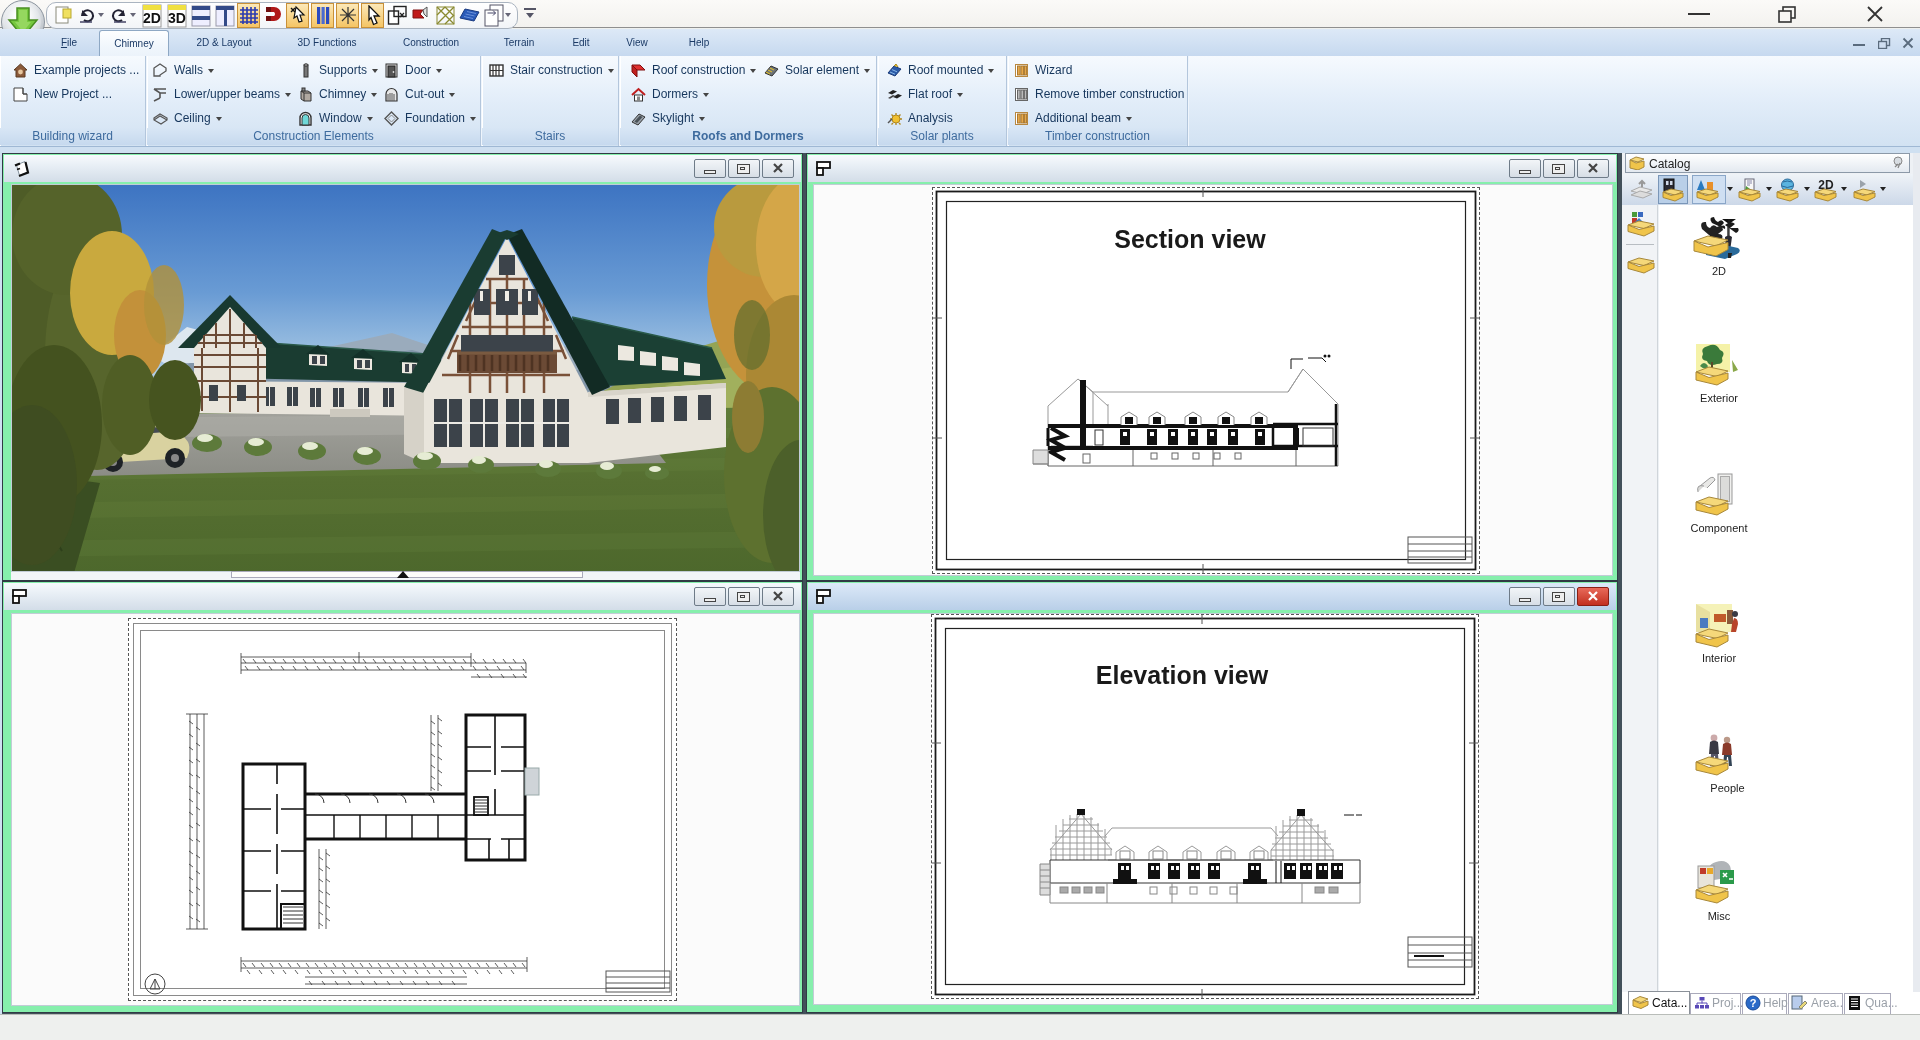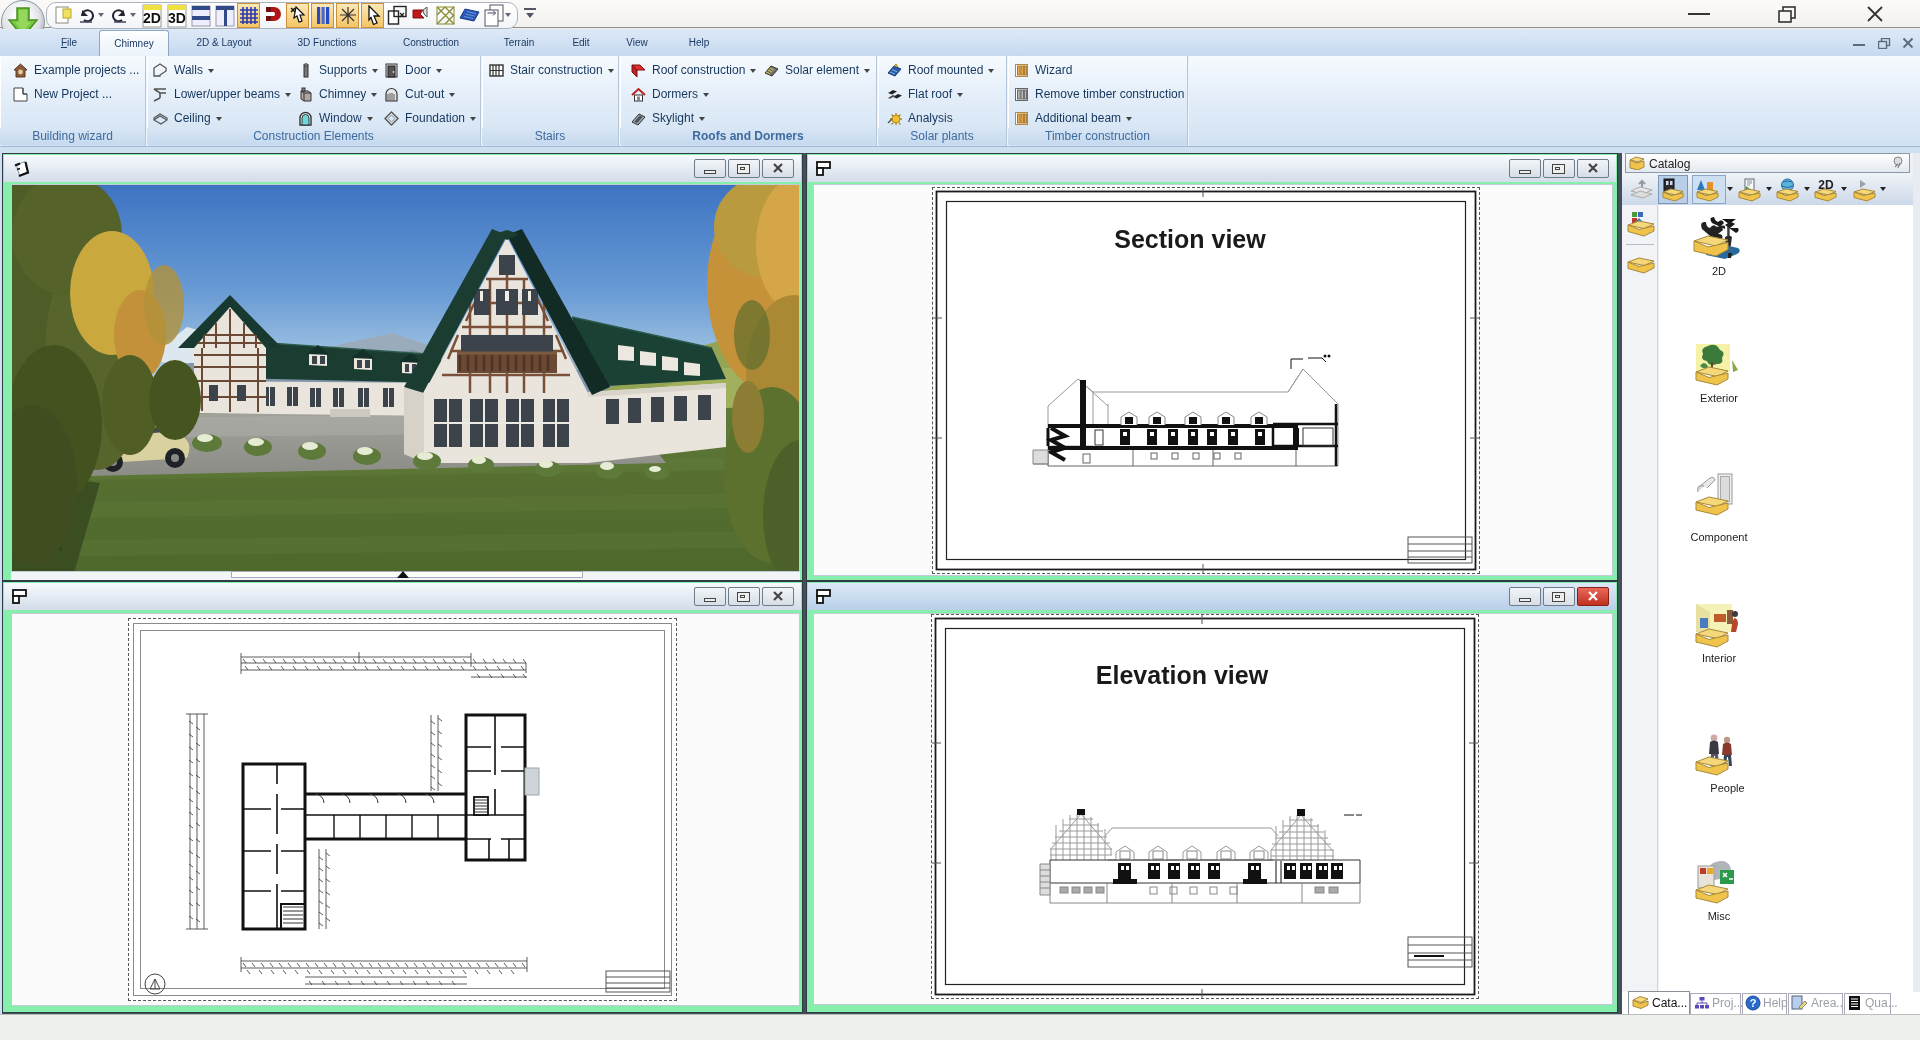--- a/index.html
+++ b/index.html
@@ -972,21 +972,21 @@
       <div class="abs lbl" style="left:0px;top:187px;width:120px;text-align:center;">Exterior</div>
 
       <svg class="abs" style="left:35px;top:267px" width="50" height="48" viewBox="0 0 50 48">
           <rect x="24" y="2" width="14" height="30" fill="#f0f0ee" stroke="#999"></rect>
           <rect x="26.5" y="4.5" width="9" height="25" fill="#dcdcda" stroke="#aaa"></rect>
           <path d="M6 14 l10 -8 q4 -2 5 2 l-8 8" fill="#e8e8e6" stroke="#999"></path>
           <path d="M4 20 q-2 -8 6 -6" fill="#d8d8d6" stroke="#999"></path>
           <path d="M2 30 l13 -5 19 4 -11 5.5 z" fill="#f5d87a" stroke="#a8883a"></path>
           <path d="M2 30 l13 5.5 19 -4.5 v6 l-11 6 -21 -5 z" fill="#f0c44a" stroke="#a8883a"></path>
         </svg>
-      <div class="abs lbl" style="left:0px;top:326px;width:120px;text-align:center;">Component</div>
+      <div class="abs lbl" style="left:0px;top:317px;width:120px;text-align:center;">Component</div>
 
       <svg class="abs" style="left:35px;top:397px" width="50" height="48" viewBox="0 0 50 48">
           <rect x="2" y="2" width="36" height="28" fill="#f5f2b8"></rect>
           <path d="M2 2 l14 8 v20 h-14 z" fill="#e8e0a0"></path>
           <rect x="20" y="12" width="12" height="8" fill="#c05a2a"></rect>
           <rect x="33" y="8" width="6" height="14" fill="#8a5a3a"></rect>
           <rect x="6" y="16" width="8" height="10" fill="#4a7ac0"></rect>
           <path d="M40 16 q4 0 4 6 l-2 8 h-5 l1 -8 z" fill="#b8442a"></path>
           <circle cx="41" cy="12" r="3" fill="#3a3a44"></circle>
           <path d="M2 32 l13 -5 19 4 -11 5.5 z" fill="#f5d87a" stroke="#a8883a"></path>

